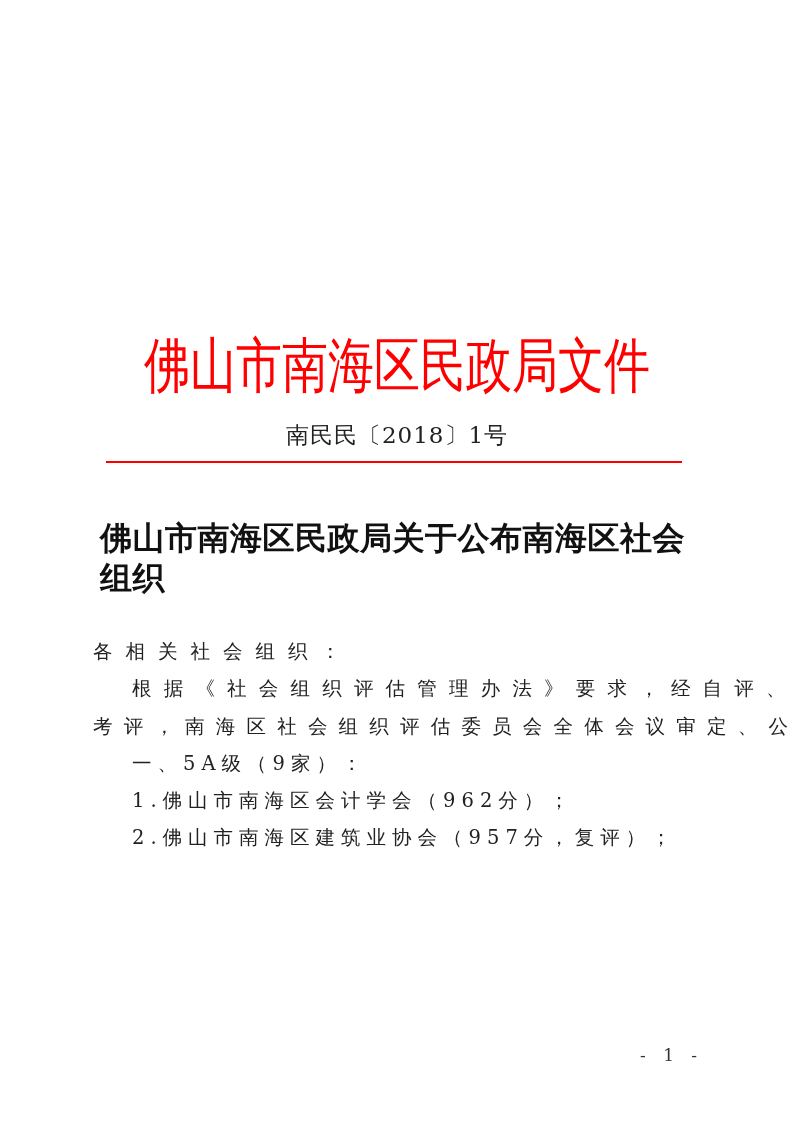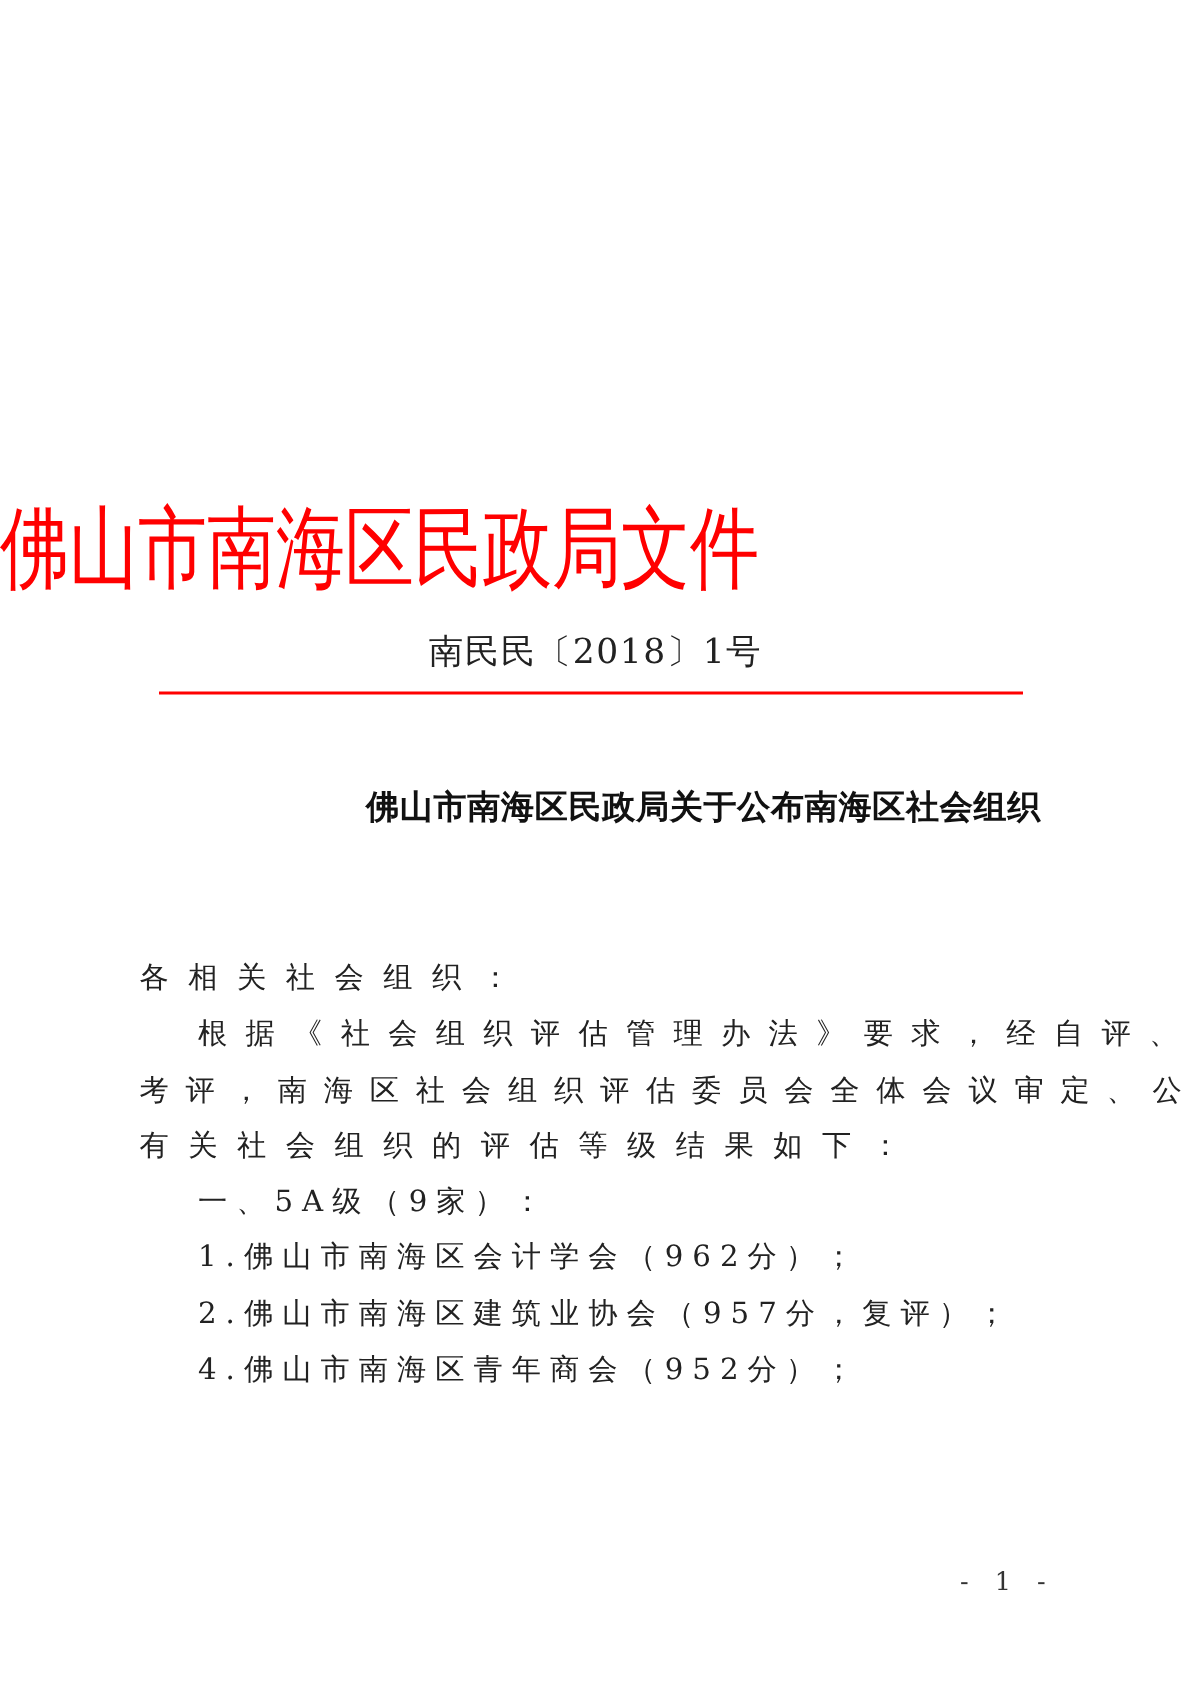--- a/index.html
+++ b/index.html
@@ -1,33 +1,33 @@
 <!DOCTYPE html>
 <html><head>
 <meta charset="utf-8">
 <style>
   html, body { margin: 0; padding: 0; background: #ffffff; }
   body { width: 794px; height: 1123px; position: relative; overflow: hidden;
          font-family: "DejaVu Serif", "Liberation Serif", serif; color: #1a1a1a; }
   .page { position: absolute; left: 0; top: 0; width: 794px; height: 1123px; }
 
   .red-title { position: absolute; left: 0; width: 794px; top: 330px; height: 70px;
-               text-align: left; color: #ff0000; font-size: 46px; line-height: 70px;
+               text-align: center; color: #ff0000; font-size: 46px; line-height: 70px;
                font-family: "DejaVu Serif", "Liberation Serif", serif; font-weight: normal;
                letter-spacing: 0px; }
   .red-title span { display: inline-block; transform: scaleY(1.3); transform-origin: center; }
 
   .doc-number { position: absolute; left: 0; width: 794px; top: 420px; text-align: center;
                 font-size: 23px; line-height: 30px; color: #222; letter-spacing: 1px; }
 
   .red-rule { position: absolute; left: 106px; width: 576px; top: 461px; height: 2px;
               background: #ff0000; }
 
-  .notice-title { position: absolute; left: 100px; width: 594px; top: 518px; text-align: right;
-                  font-size: 22px; line-height: 40px; font-weight: bold; color: #111;
+  .notice-title { position: absolute; left: 100px; width: 594px; top: 518px; text-align: left;
+                  font-size: 32px; line-height: 40px; font-weight: bold; color: #111;
                   font-family: "DejaVu Serif", "Liberation Serif", serif; letter-spacing: 0.5px; }
 
   .body { position: absolute; left: 93px; width: 590px; top: 633px; }
   .line { font-size: 19.5px; line-height: 37.3px; height: 37.3px; color: #222;
           letter-spacing: 13px; white-space: nowrap; }
   .indent { padding-left: 39px; }
   .l-tight { letter-spacing: 12.2px; }
   .l-list { letter-spacing: 6px; }
 
   .page-number { position: absolute; left: 640px; top: 1045px; font-size: 17px; color: #333;
@@ -47,21 +47,19 @@
   <div class="red-rule"></div>
 
   <div class="notice-title">
     <div>佛山市南海区民政局关于公布南海区社会组织</div>
   </div>
 
   <div class="body">
     <div class="line">各相关社会组织：</div>
     <div class="line indent l-tight">根据《社会组织评估管理办法》要求，经自评、初审、实地</div>
     <div class="line l-tight" style="letter-spacing:11.2px">考评，南海区社会组织评估委员会全体会议审定、公示，现确定</div>
-    <div class="line">有关社会组织的评估等级结果如下：</div>
     <div class="line indent l-list">一、5A级（9家）：</div>
     <div class="line indent l-list">1.佛山市南海区会计学会（962分）；</div>
     <div class="line indent l-list">2.佛山市南海区建筑业协会（957分，复评）；</div>
-    <div class="line indent l-list">4.佛山市南海区青年商会（952分）；</div>
   </div>
 
   <div class="page-number">- 1 -</div>
 </div>
 
 </body></html>

